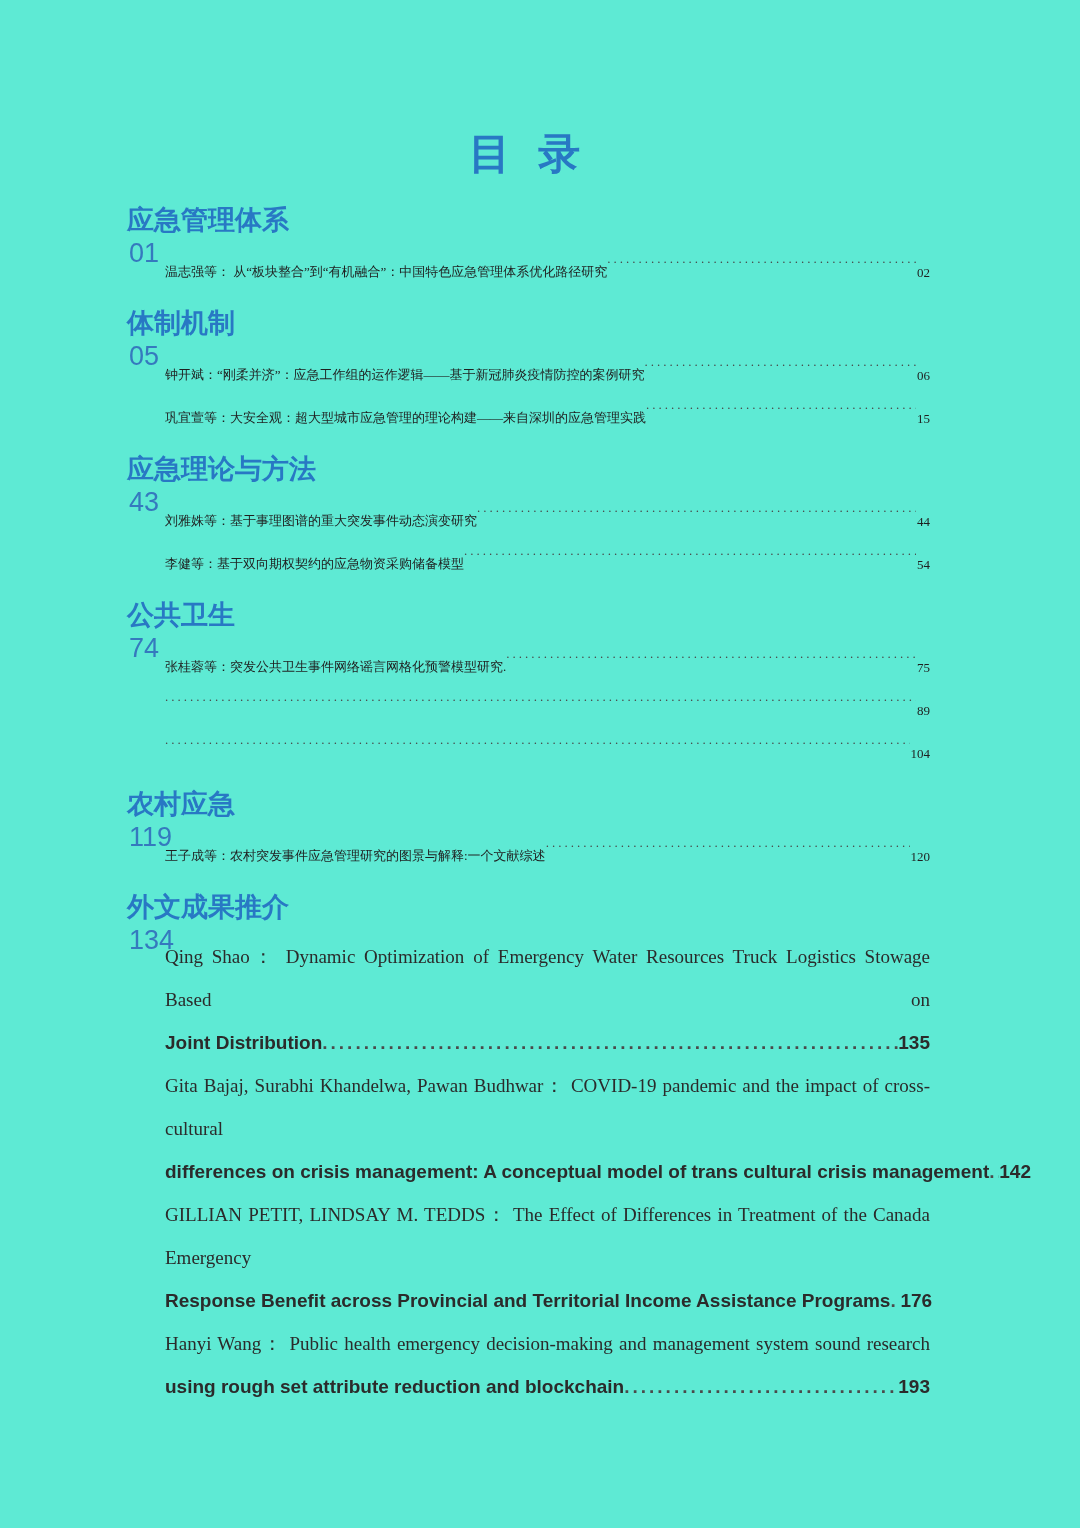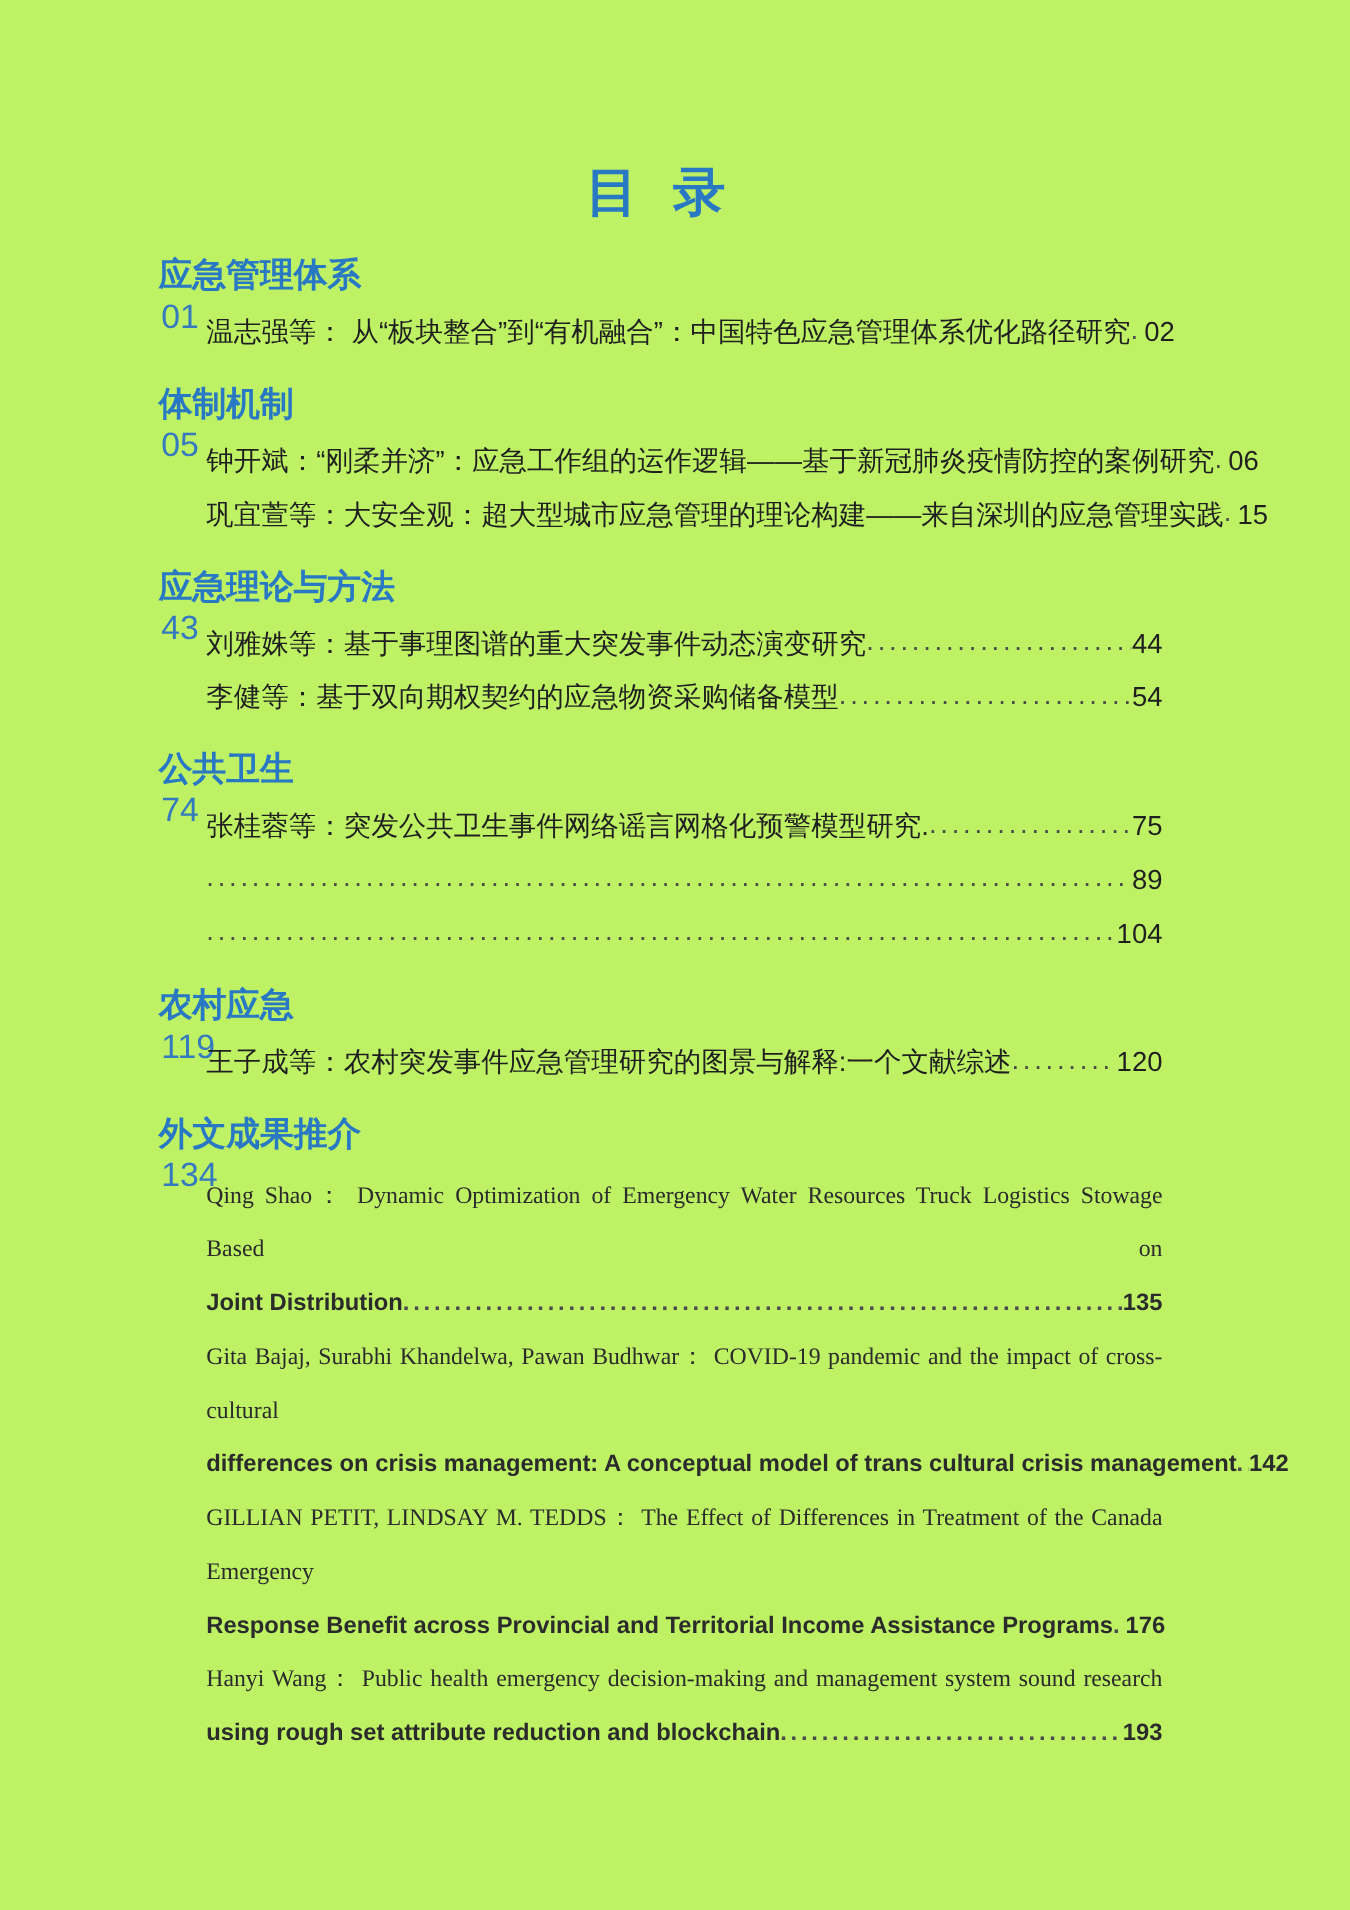--- a/index.html
+++ b/index.html
@@ -1,21 +1,21 @@
 <!DOCTYPE html>
 <html><head>
 <meta charset="utf-8">
 <style>
   html, body { margin: 0; padding: 0; background: #ffffff; }
   .page {
     position: relative;
     width: 1080px;
     height: 1528px;
     margin: 0 auto;
-    background: #bef264;
+    background: #5eead4;
     box-sizing: border-box;
     padding: 0 150px 0 127px;
     font-family: "Liberation Sans", sans-serif;
     overflow: hidden;
   }
   .doc-title {
     margin: 130px 0 0 0;
     text-align: center;
     font-size: 42px;
     line-height: 48px;
@@ -31,27 +31,27 @@
     margin-top: 24px;
     font-size: 27px;
     font-weight: 700;
     color: #2878c4;
     flex-direction: column;
   }
   .sec-label { white-space: nowrap; }
   .sec-page  { font-weight: 400; color: #3579be; padding-left: 2px; }
   .entry-row {
     display: flex;
-    align-items: center;
+    align-items: flex-end;
     height: 30px;
     margin-top: 13px;
     margin-left: 38px;
-    font-size: 22px;
+    font-size: 13px;
     color: #1f1f1f;
-    font-family: Liberation Sans, sans-serif;
+    font-family: Liberation Serif, serif;
   }
   .entry-text { white-space: nowrap; }
   .entry-page { color: #1f1f1f; padding-left: 1px; }
   .leader {
     flex: 1;
     min-width: 10px;
     overflow: hidden;
     white-space: nowrap;
     align-self: baseline;
   }

